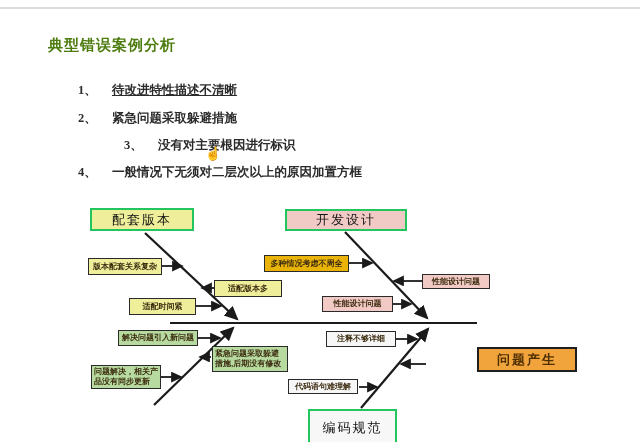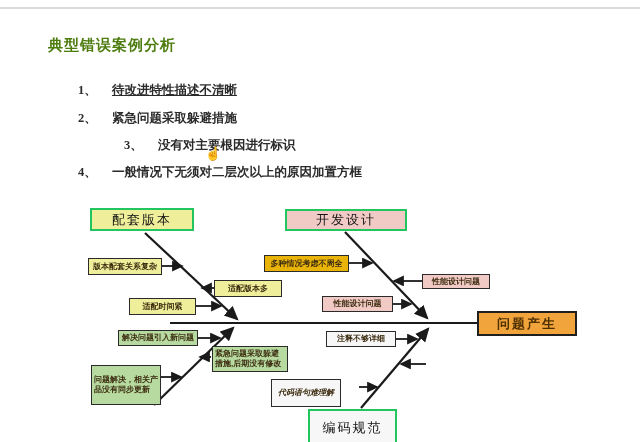--- a/index.html
+++ b/index.html
@@ -10,21 +10,21 @@
          font-size:15px;font-weight:bold;color:#4d7c0f;white-space:nowrap;letter-spacing:1px;}
   .li-row{position:absolute;left:78px;white-space:nowrap;font-family:"Liberation Serif",serif;
           font-size:12.5px;color:#2b2b2b;font-weight:600;}
   .li-row .num{display:inline-block;width:34px;}
   .hand{position:absolute;left:205px;top:146px;font-size:13px;color:#8a8a8a;}
   .diagram{position:absolute;left:0;top:0;width:640px;height:442px;}
   svg.lines{position:absolute;left:0;top:0;}
   .box{position:absolute;display:flex;align-items:center;justify-content:center;
        box-sizing:border-box;text-align:center;background:#fff;}
   .cat{border:2px solid #22c55e;font-size:13px;font-weight:normal;color:#141414;letter-spacing:2px;}
-  .effect{border:2px solid #1f1f1f;font-size:13px;font-weight:bold;color:#4d2f00;letter-spacing:2px;}
+  .effect{border:2px solid #1f1f1f;font-size:13px;font-weight:bold;color:#4d2f00;letter-spacing:2px;margin-top:36px;}
   .cause{border:1.5px solid #2a2a2a;font-size:8px;font-weight:bold;color:#3c2c10;
          line-height:1.25;padding:1px 2px;text-align:right;}
   .cause.tl{justify-content:flex-start;text-align:left;}
 </style>
 </head>
 <body>
 
 <div class="stage">
   <div class="top-rule"></div>
 
@@ -85,18 +85,18 @@
     <div class="box cause" style="left: 88px; top: 258px; width: 74px; height: 17px; background: rgb(239, 239, 155);">版本配套关系复杂</div>
     <div class="box cause" style="left: 214px; top: 280px; width: 68px; height: 17px; background: rgb(239, 239, 155);">适配版本多</div>
     <div class="box cause" style="left: 129px; top: 298px; width: 67px; height: 17px; background: rgb(239, 239, 155);">适配时间紧</div>
 
     <div class="box cause" style="left: 264px; top: 255px; width: 85px; height: 17px; background: #eab308;">多种情况考虑不周全</div>
     <div class="box cause" style="left: 422px; top: 274px; width: 68px; height: 15px; background: rgb(242, 202, 197);">性能设计问题</div>
     <div class="box cause" style="left: 322px; top: 296px; width: 71px; height: 16px; background: rgb(242, 202, 197);">性能设计问题</div>
 
     <div class="box cause" style="left: 118px; top: 330px; width: 80px; height: 16px; background: rgb(182, 218, 159);">解决问题引入新问题</div>
     <div class="box cause tl" style="left: 212px; top: 346px; width: 76px; height: 26px; background: rgb(182, 218, 159);">紧急问题采取躲避措施,后期没有修改</div>
-    <div class="box cause tl" style="left: 91px; top: 365px; width: 70px; height: 40px; background: rgb(182, 218, 159);">问题解决，相关产品没有同步更新</div>
+    <div class="box cause tl" style="left: 91px; top: 365px; width: 70px; height: 24px; background: rgb(182, 218, 159);">问题解决，相关产品没有同步更新</div>
 
     <div class="box cause" style="left: 326px; top: 331px; width: 70px; height: 16px; background: rgb(247, 247, 247);">注释不够详细</div>
-    <div class="box cause" style="left: 271px; top: 379px; width: 70px; height: 28px; background: rgb(247, 247, 247); font-style: italic;">代码语句难理解</div>
+    <div class="box cause" style="left: 288px; top: 379px; width: 70px; height: 15px; background: rgb(247, 247, 247);">代码语句难理解</div>
   </div>
 </div>
 
 </body></html>

